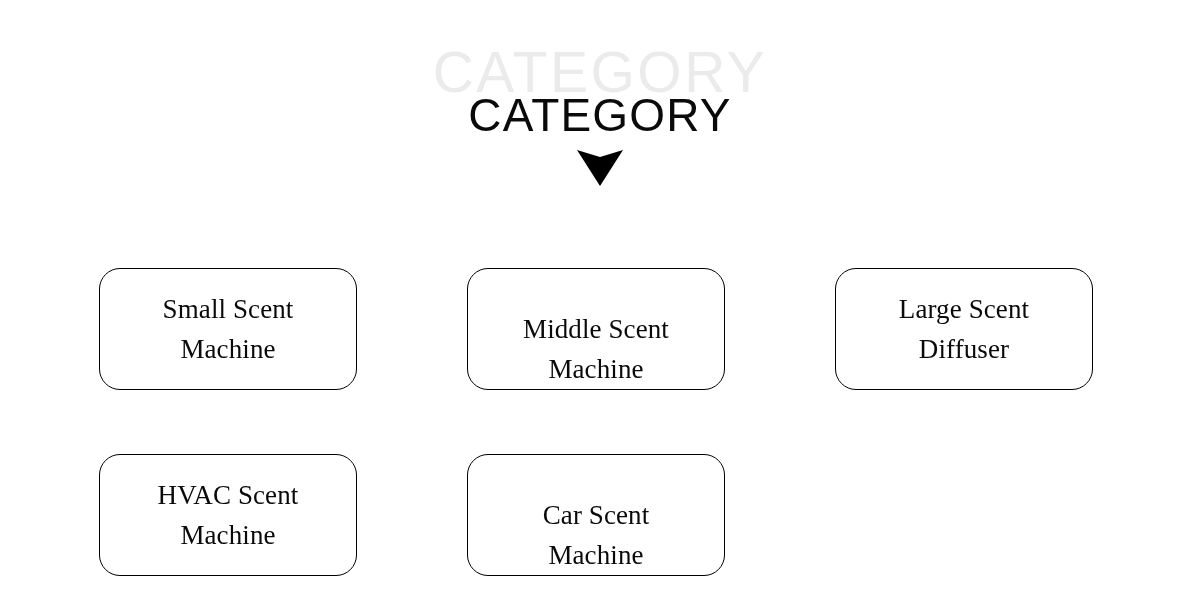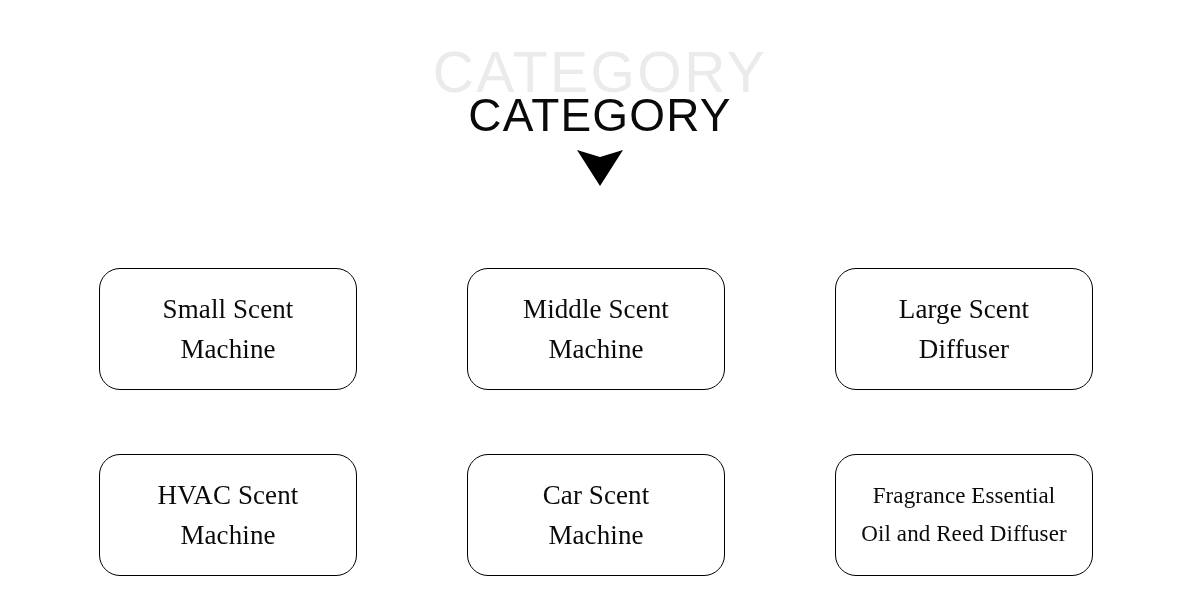--- a/index.html
+++ b/index.html
@@ -126,21 +126,21 @@
     width: 268px;
     padding: 0;
   }
 
   .card.compact {
     overflow: visible;
   }
 
   
   .col-1 { left: 0px; }
-  .col-2 { left: 368px; }
+  .col-2 { left: 368px; align-items: flex-end; }
   .col-3 { left: 736px; }
   
   .row-1 { top: 0px; }
   .row-2 { top: 186px; }
 </style>
 </head>
 <body>
 
 <div id="page">
 
@@ -181,20 +181,16 @@
     <div class="card col-1 row-2">
       <span class="card-label">HVAC Scent
 Machine</span>
     </div>
 
     <div class="card col-2 row-2">
       <span class="card-label">Car Scent
 Machine</span>
     </div>
 
-    <div class="card compact col-3 row-2">
-      <span class="card-label">Fragrance Essential
-Oil and Reed Diffuser</span>
-    </div>
 
   </div>
 
 </div>
 
 </body></html>

